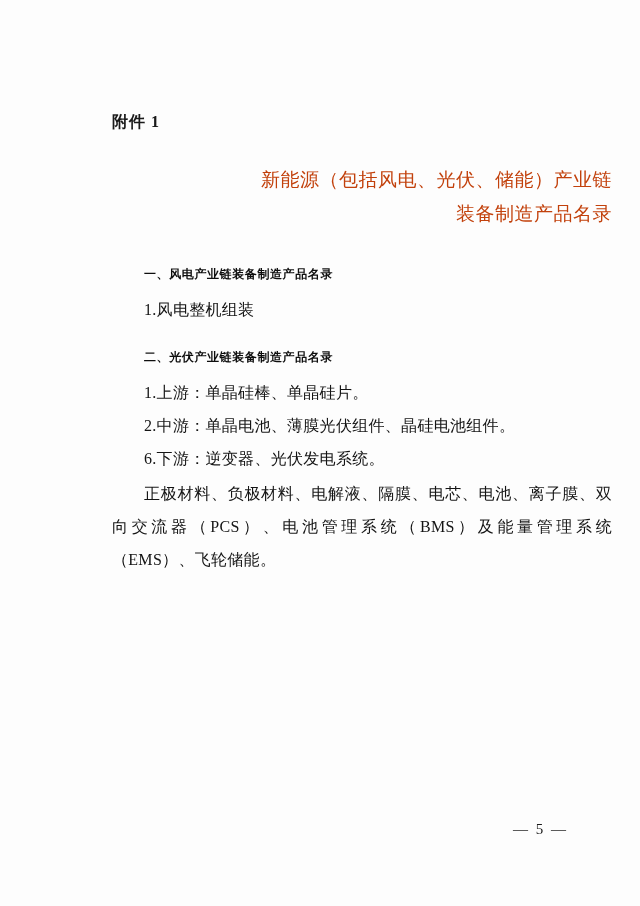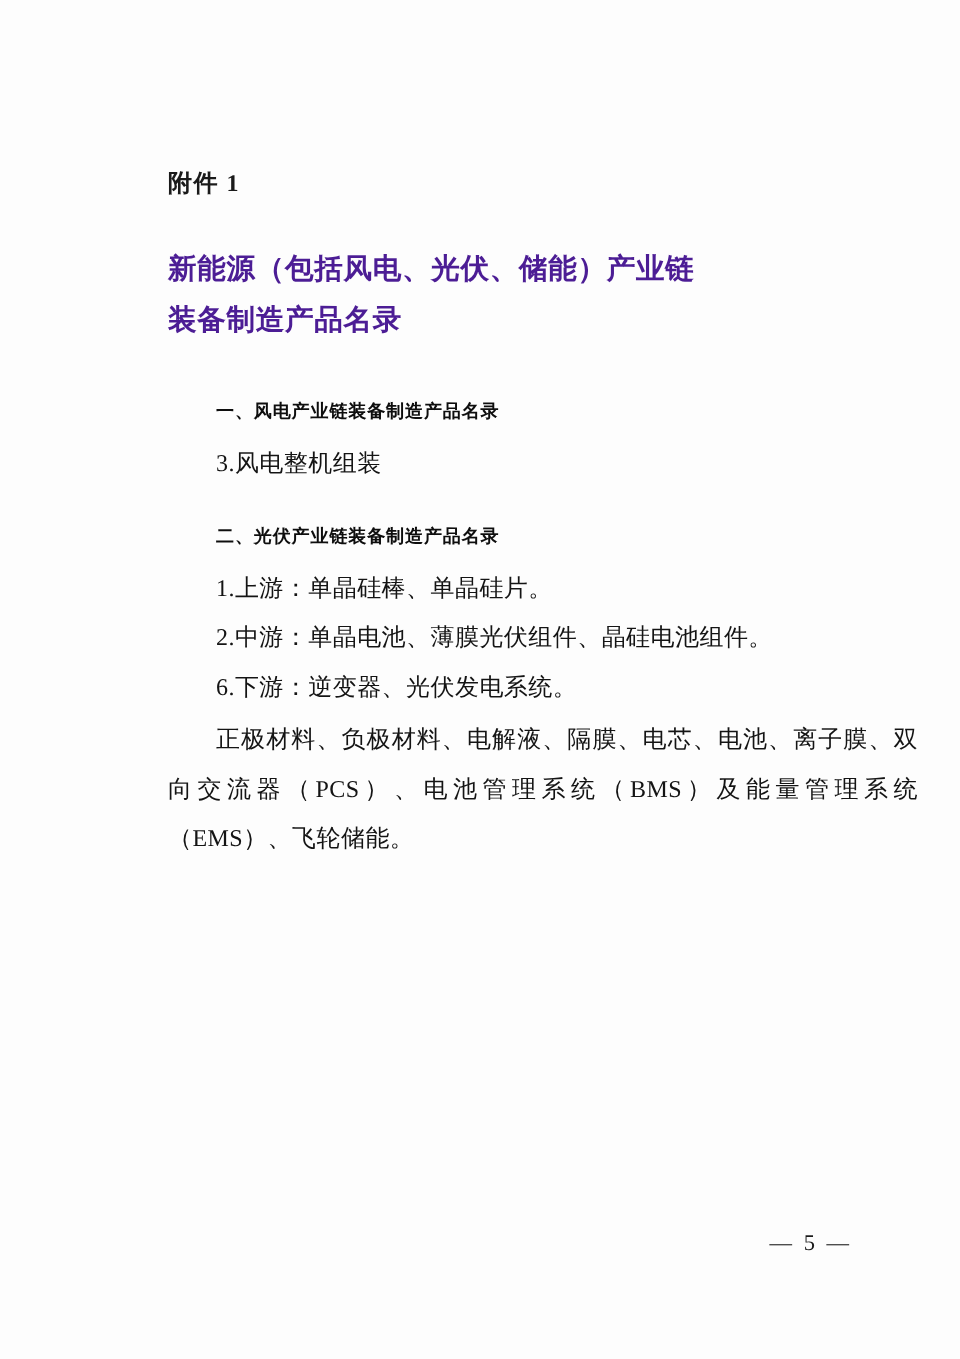--- a/index.html
+++ b/index.html
@@ -30,26 +30,26 @@
     margin-left: 44px;
   }
   .attachment-label {
     font-size: 16px;
     font-weight: 700;
     letter-spacing: 1px;
     margin-bottom: 30px;
     color: #1a1a1a;
   }
   .doc-title {
-    text-align: left;
+    text-align: right;
     font-size: 19px;
-    font-weight: 700;
+    font-weight: 400;
     line-height: 34px;
     letter-spacing: 0.5px;
-    color: #4c1d95;
+    color: #c2410c;
     margin-bottom: 26px;
   }
   .doc-title .line2 {
     display: block;
   }
   .section {
     margin-bottom: 2px;
   }
   .section-heading {
     font-size: 12px;
@@ -86,21 +86,21 @@
 
     <div class="attachment-label">附件 1</div>
 
     <div class="doc-title">
       <span class="line1">新能源（包括风电、光伏、储能）产业链</span>
       <span class="line2">装备制造产品名录</span>
     </div>
 
     <div class="section">
       <div class="section-heading">一、风电产业链装备制造产品名录</div>
-      <div class="para">3.风电整机组装</div>
+      <div class="para">1.风电整机组装</div>
     </div>
 
     <div class="section">
       <div class="section-heading">二、光伏产业链装备制造产品名录</div>
       <div class="para">1.上游：单晶硅棒、单晶硅片。</div>
       <div class="para">2.中游：单晶电池、薄膜光伏组件、晶硅电池组件。</div>
       <div class="para">6.下游：逆变器、光伏发电系统。</div>
     </div>
 
     <div class="section">

